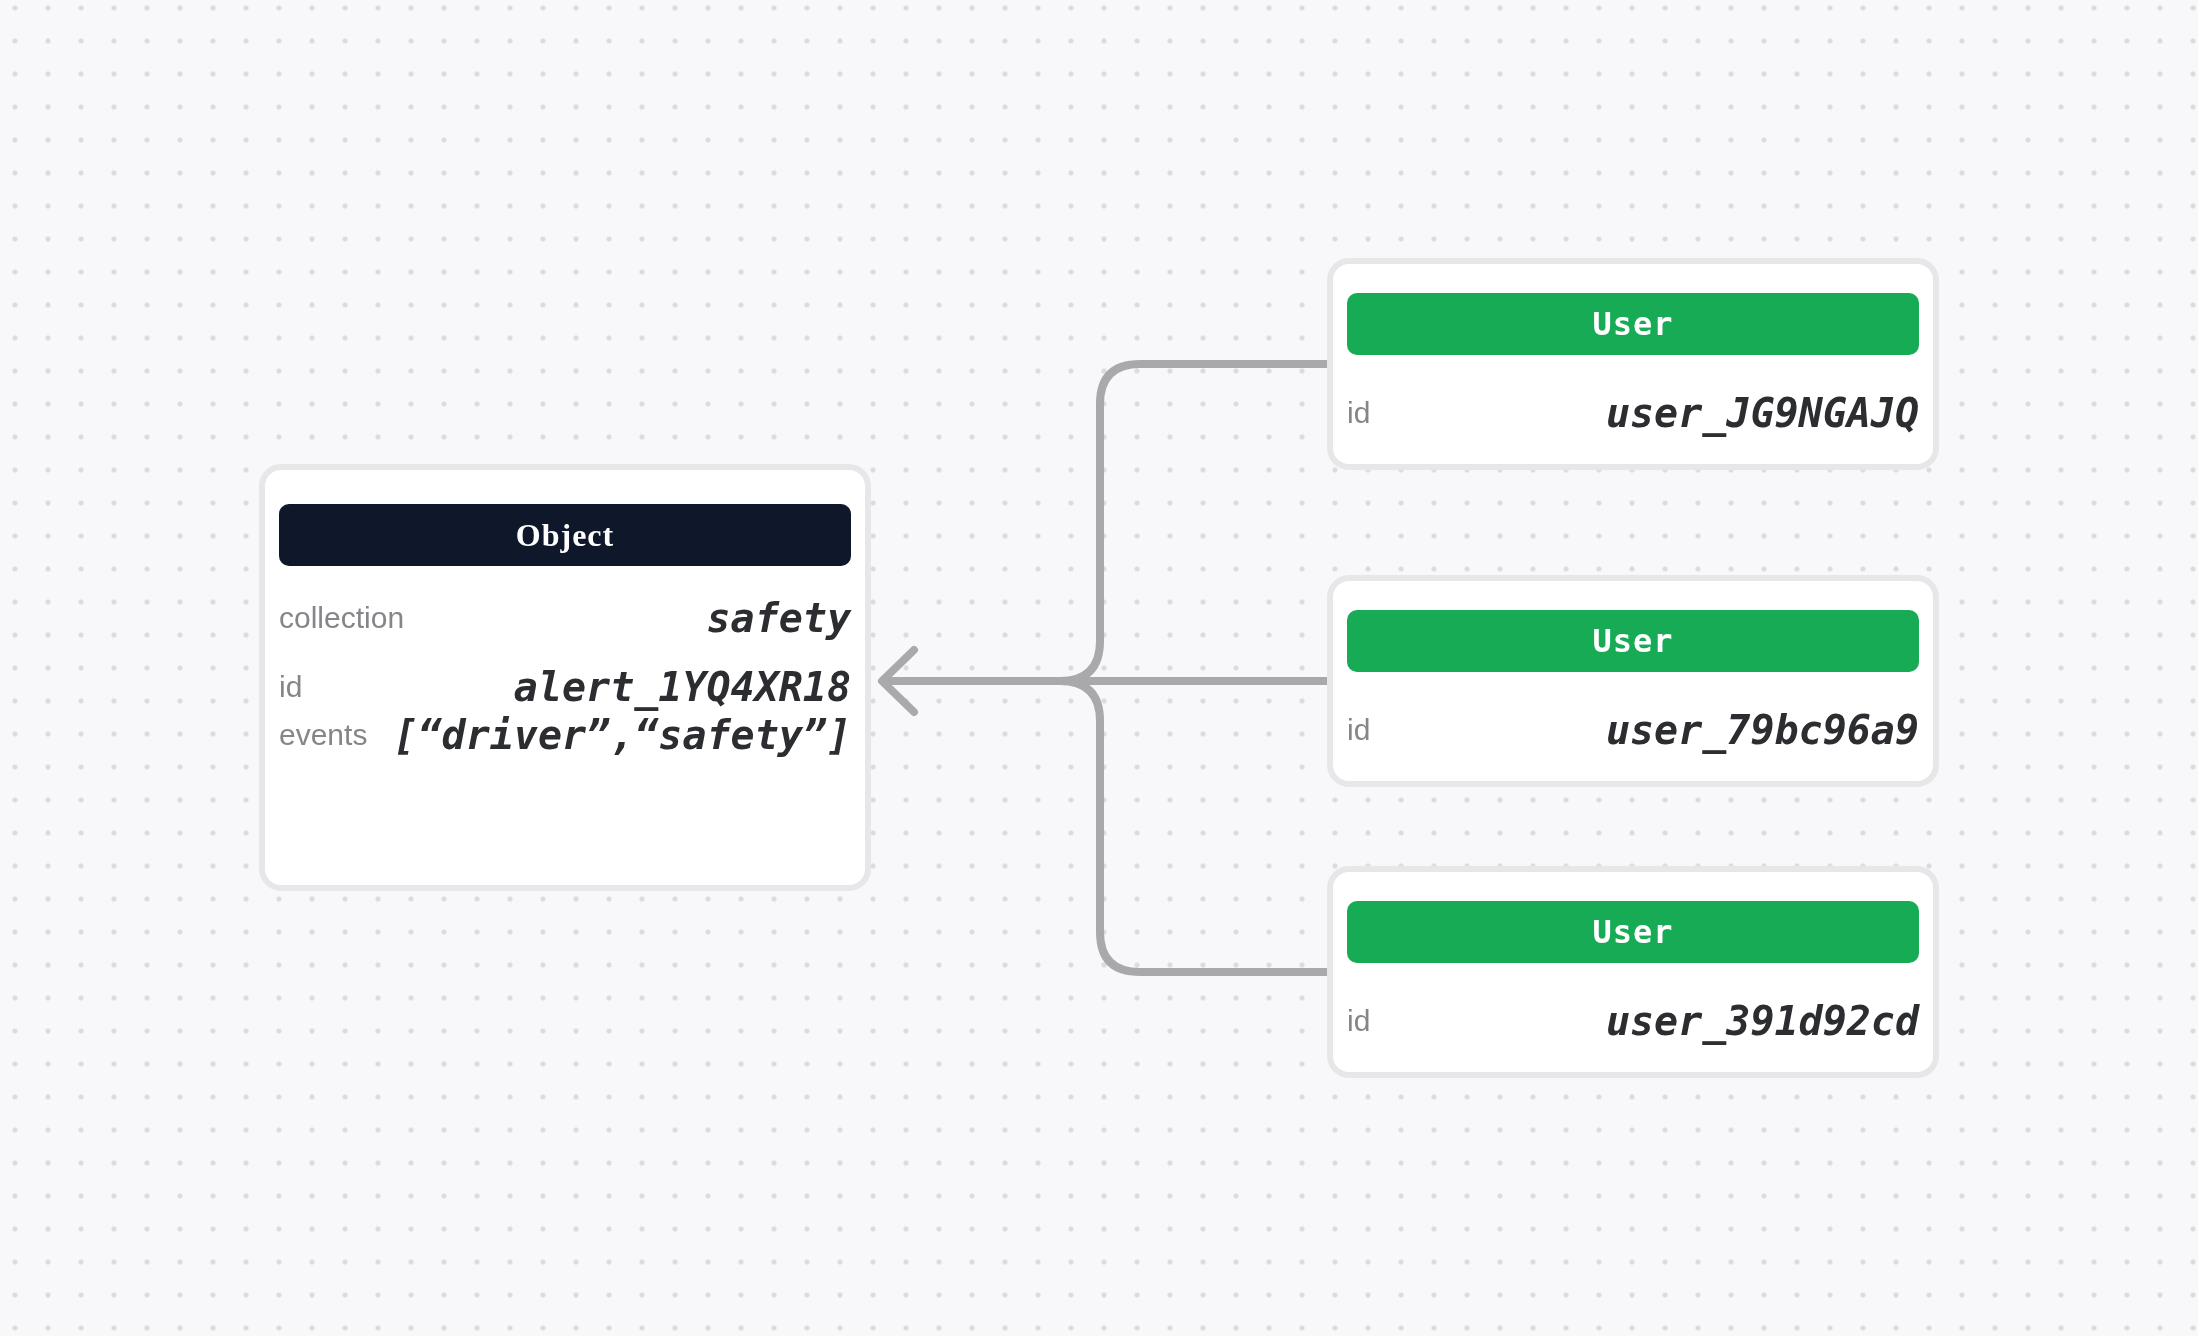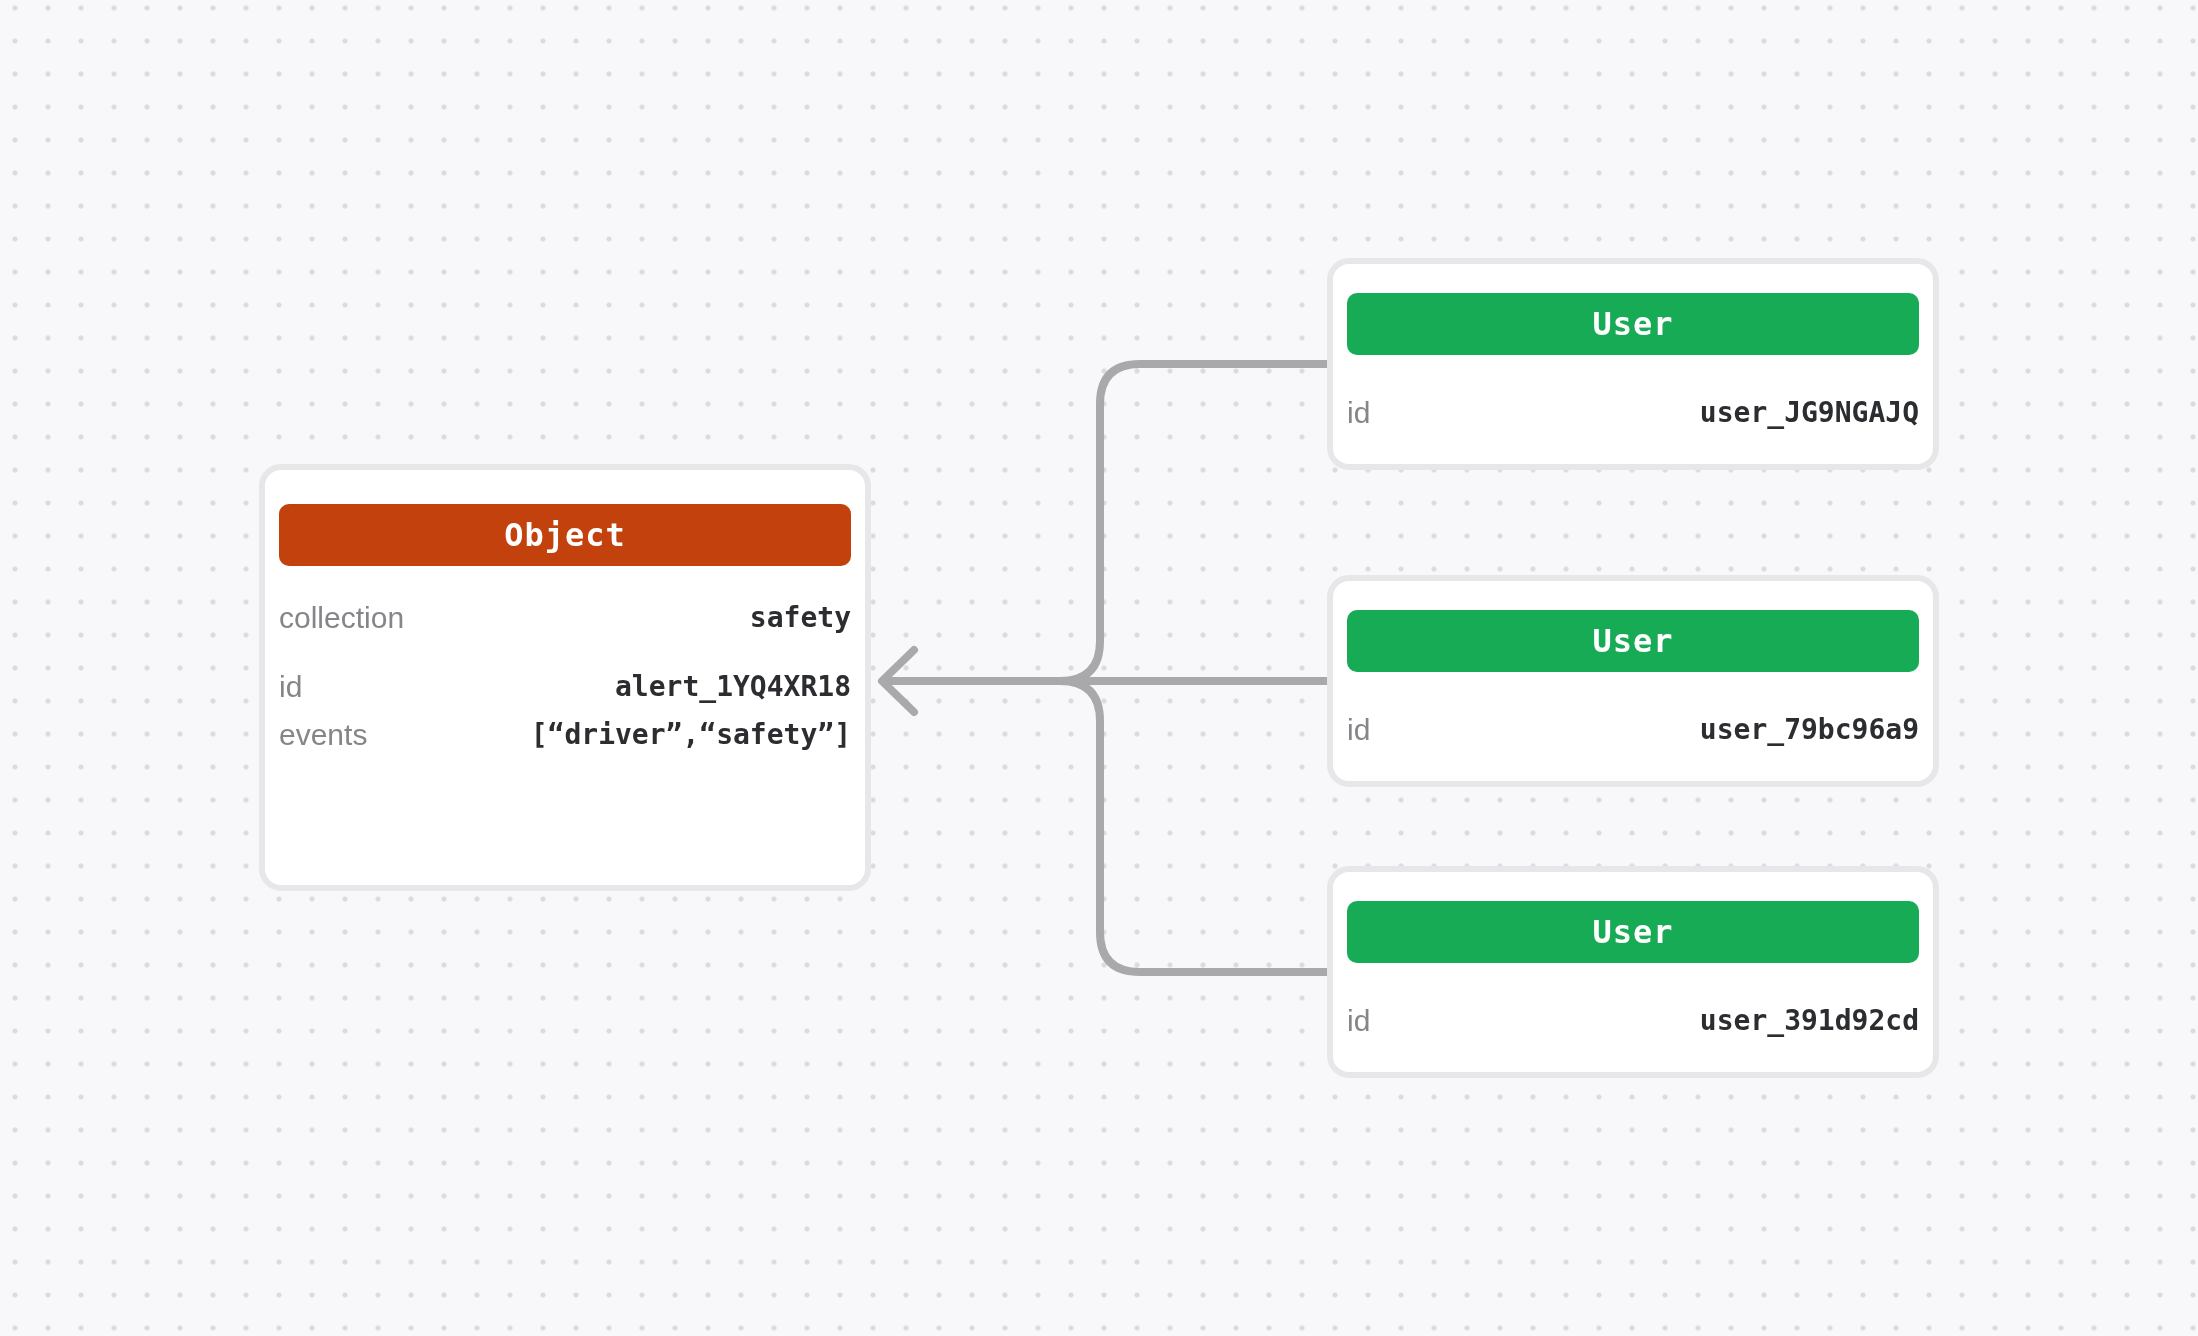--- a/index.html
+++ b/index.html
@@ -28,37 +28,38 @@
   .user-card-1{top:575px;}
   .user-card-2{top:866px;}
   .card-header{
     height:62px;
     border-radius:10px;
     display:flex;align-items:center;justify-content:center;
     color:#ffffff;
     font-family:"DejaVu Sans Mono","Liberation Mono",monospace;
     font-size:32px;font-weight:700;letter-spacing:1px;
   }
-  .header-blue{background:#c2410c;}
+  .header-blue{background:#0f172a;font-family:Liberation Serif, serif;}
   .header-green{background:#17ab55;}
   .field-row{
     display:flex;justify-content:space-between;align-items:center;
     height:48px;
     text-align:center;
   }
   .object-card .row-first{margin-top:28px;}
   .object-card .row-group-gap{margin-top:21px;}
   .user-card .field-row{margin-top:34px;}
   .field-label{
     font-size:30px;color:#85858a;line-height:1;
   }
   .field-value{
     font-family:"DejaVu Sans Mono","Liberation Mono",monospace;
-    font-size:28px;font-weight:700;color:#2b2d30;line-height:1;
+    font-size:40px;font-weight:700;color:#2b2d30;line-height:1;
     white-space:pre;
+    font-style:italic;
   }
 </style>
 </head>
 <body>
 
 <div class="canvas">
 
   <svg class="connectors" viewBox="0 0 2198 1336" xmlns="http://www.w3.org/2000/svg">
     <g fill="none" stroke="#a9a9ac" stroke-width="8" stroke-linecap="round" stroke-linejoin="round">
       <path d="M1331 364 H1140 Q1100 364 1100 404 V641 Q1100 681 1060 681 H887"></path>

